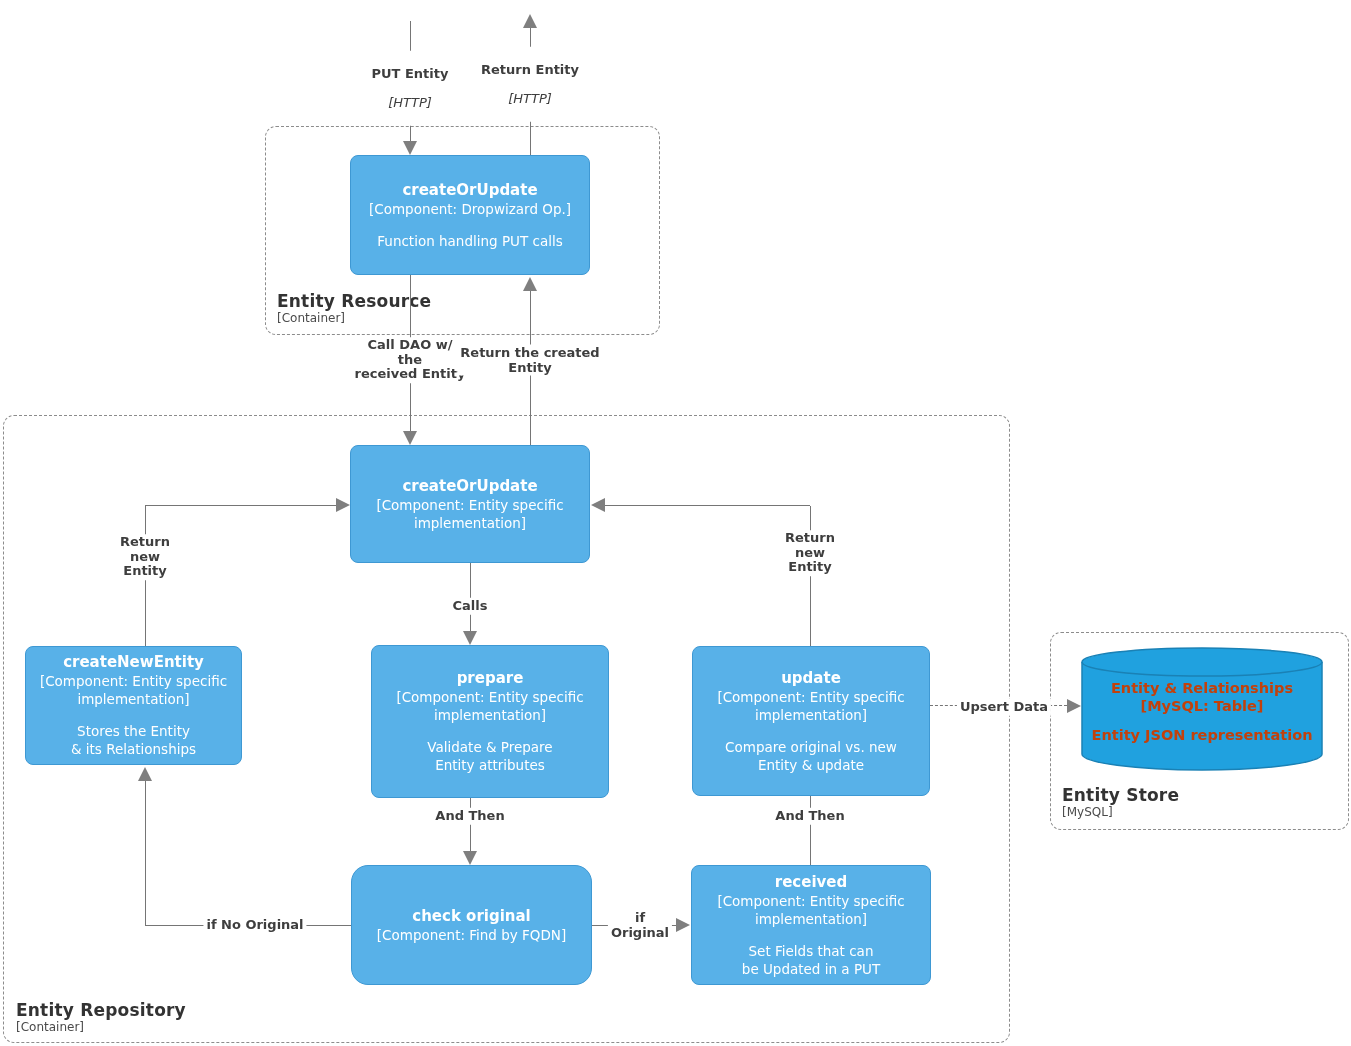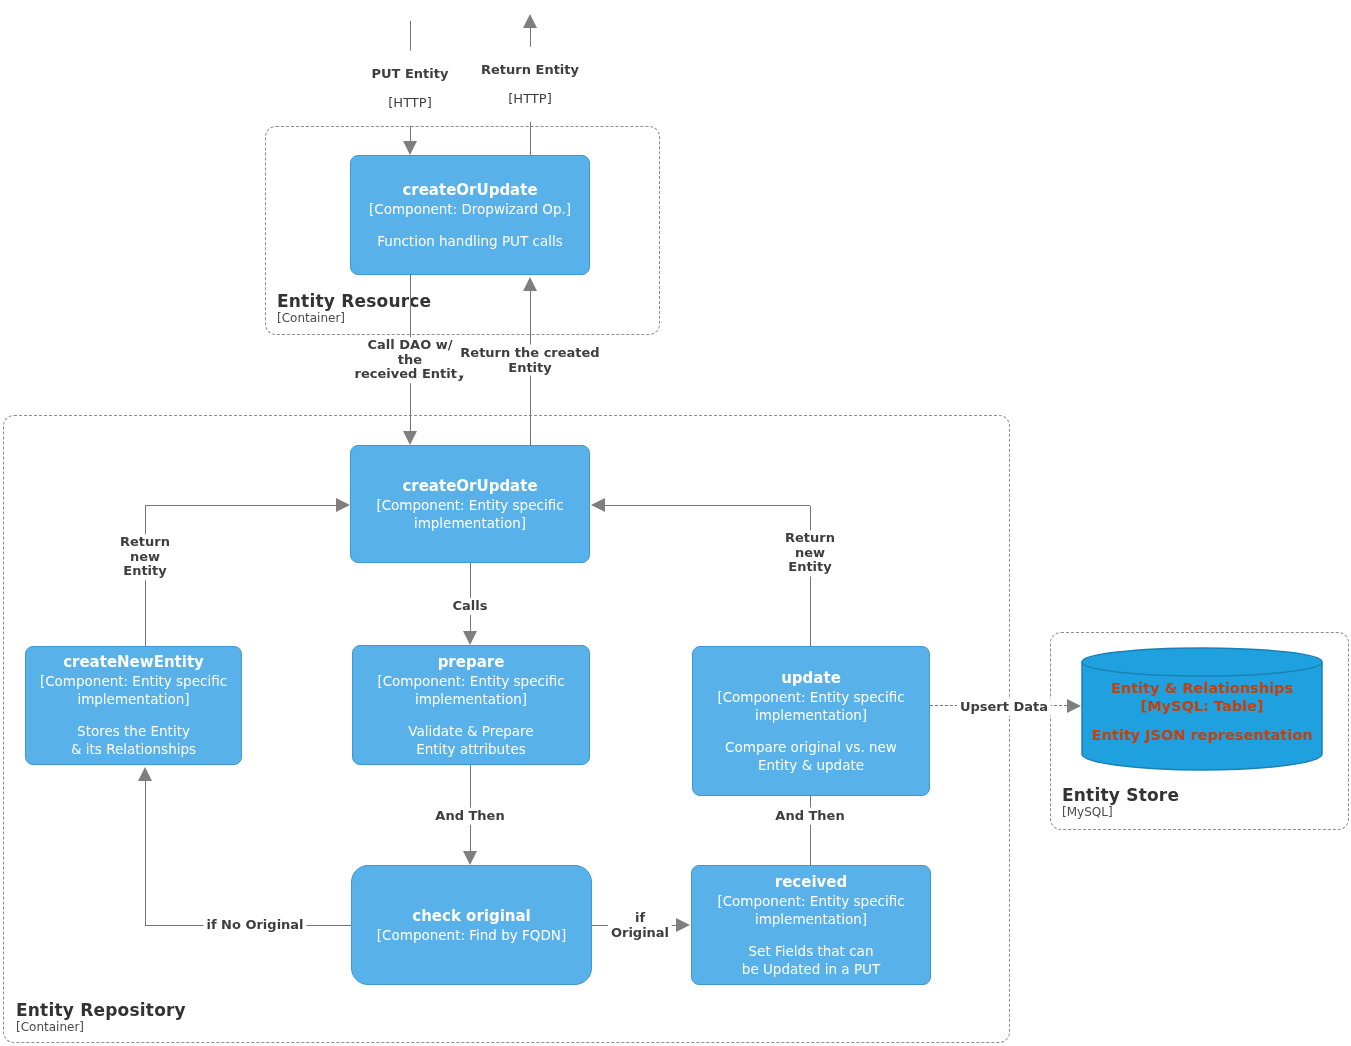--- a/index.html
+++ b/index.html
@@ -55,21 +55,21 @@
     transform: translate(-50%, -50%);
     text-align: center;
     font-size: 13px;
     font-weight: bold;
     color: #3e3e3e;
     line-height: 14.5px;
     background: #ffffff;
     padding: 1px 3px;
     white-space: pre-line;
   }
-  .edge-label .tech { font-weight: normal; font-size: 13px; }
+  .edge-label .tech { font-weight: normal; font-size: 13px; font-style: italic; }
   
   .cyl-svg { position: absolute; }
   .cyl-text {
     position: absolute;
     color: #c2410c;
     display: flex;
     flex-direction: column;
     align-items: center;
     justify-content: center;
     text-align: center;
@@ -143,21 +143,21 @@
   </div>
 
   <div class="node" style="left:25px; top:646px; width:217px; height:119px;">
     <div class="node-title">createNewEntity</div>
     <div class="node-component">[Component: Entity specific
 implementation]</div>
     <div class="node-desc">Stores the Entity
 &amp; its Relationships</div>
   </div>
 
-  <div class="node" style="left:352px; top:645px; width:238px; height:120px;">
+  <div class="node" style="left:371px; top:645px; width:238px; height:153px;">
     <div class="node-title">prepare</div>
     <div class="node-component">[Component: Entity specific
 implementation]</div>
     <div class="node-desc">Validate &amp; Prepare
 Entity attributes</div>
   </div>
 
   <div class="node" style="left:692px; top:646px; width:238px; height:150px;">
     <div class="node-title">update</div>
     <div class="node-component">[Component: Entity specific

